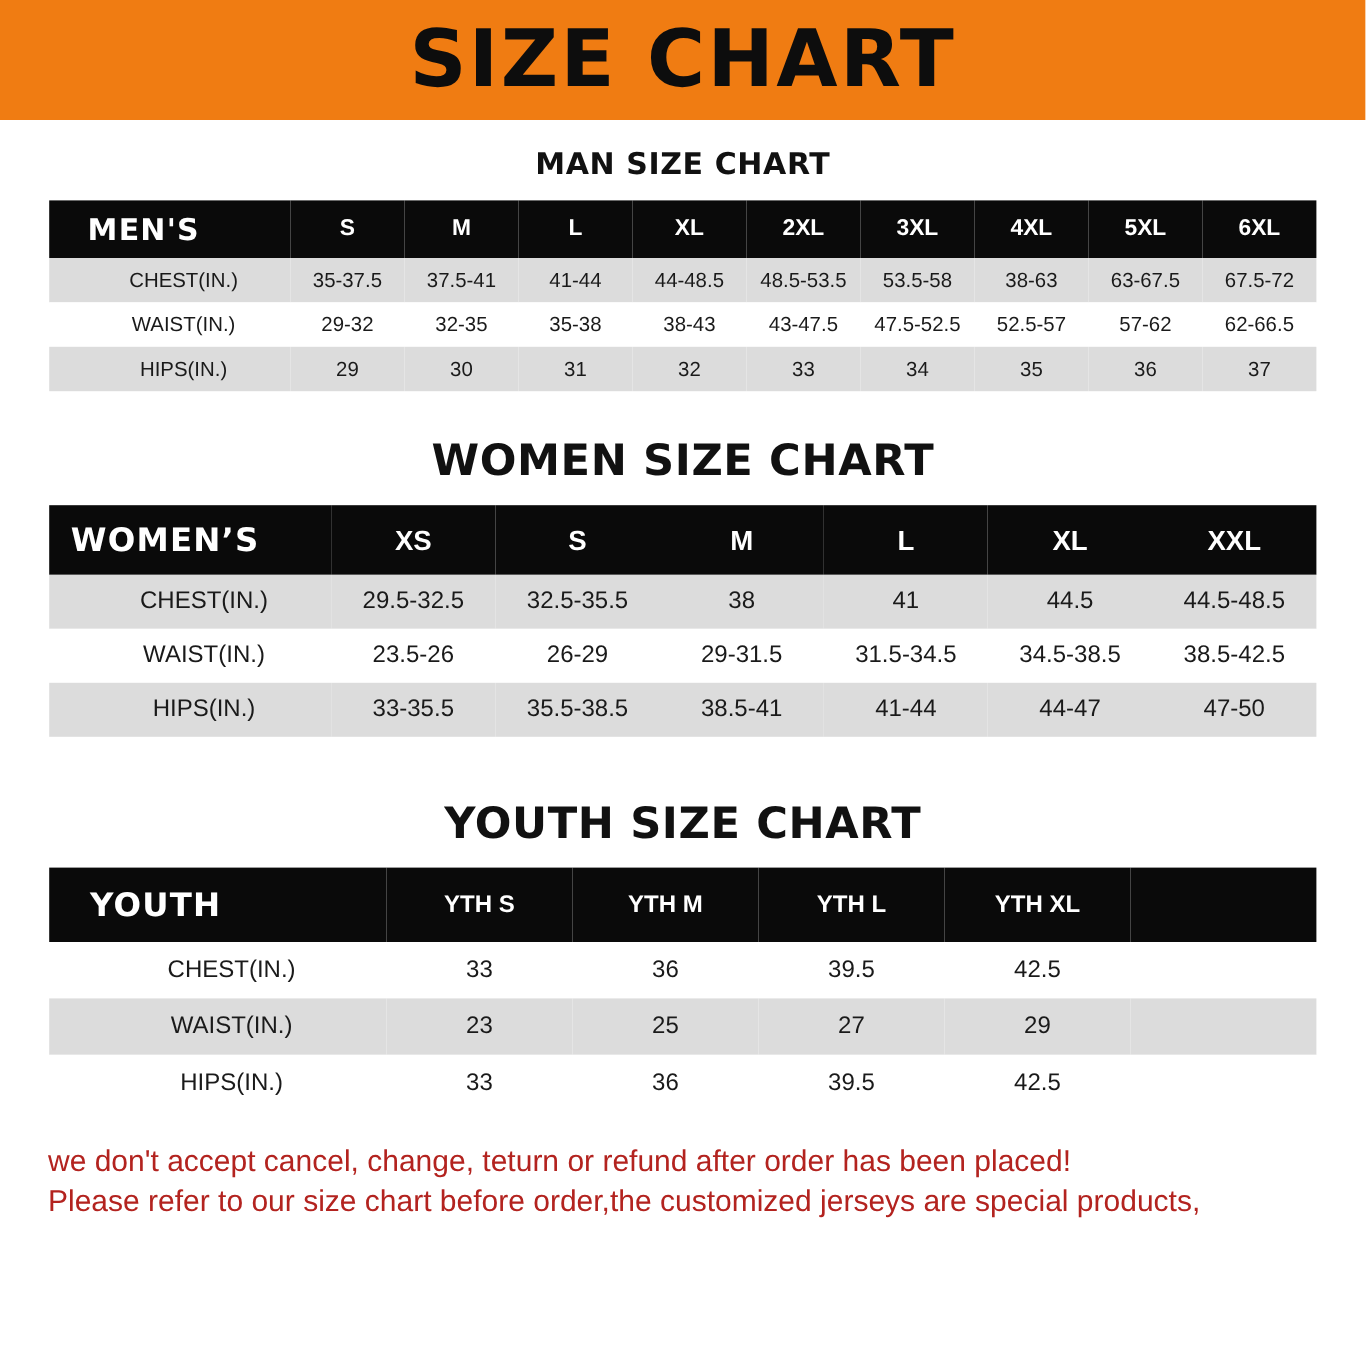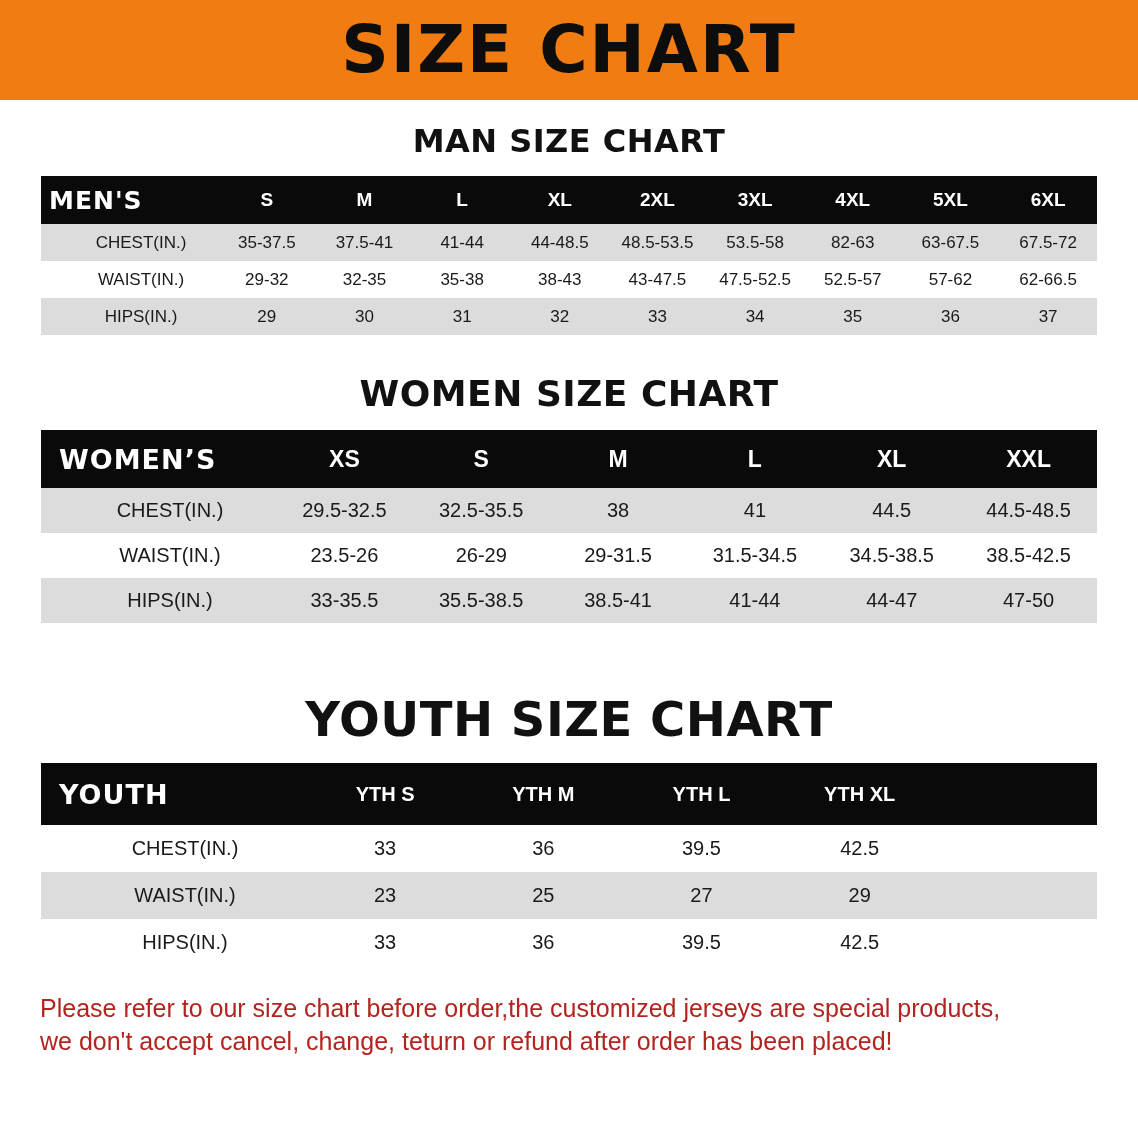--- a/index.html
+++ b/index.html
@@ -37,23 +37,23 @@
     line-height: 1;
   }
 
   
   .section-heading {
     text-align: center;
     font-family: "DejaVu Sans", sans-serif;
     font-weight: 900;
     color: #111111;
   }
-  .heading-man   { font-size: 32px; margin-top: 22px; letter-spacing: 0.5px; }
+  .heading-man   { font-size: 25px; margin-top: 22px; letter-spacing: 0.5px; }
   .heading-women { font-size: 36px; margin-top: 38px; letter-spacing: 0.5px; }
-  .heading-youth { font-size: 48px; margin-top: 68px; letter-spacing: 0.5px; }
+  .heading-youth { font-size: 36px; margin-top: 52px; letter-spacing: 0.5px; }
 
   
   .table-wrap {
     margin: 0 auto;
     width: 1056px;
   }
   table.size-table {
     border-collapse: collapse;
     width: 100%;
     table-layout: fixed;
@@ -84,34 +84,34 @@
     text-align: center;
     font-weight: 400;
     padding-left: 24px;
   }
   .row-shade { background: #dcdcdc; }
   .row-plain { background: #ffffff; }
 
   
   .men-table { margin-top: 16px; }
   .men-table thead th { height: 46px; font-size: 19px; }
-  .men-table thead th.rowlabel { font-size: 25px; padding-left: 8px; }
+  .men-table thead th.rowlabel { font-size: 25px; padding-left: 32px; }
   .men-table tbody td { height: 35px; font-size: 17px; }
   .men-table tbody td.rowlabel { font-size: 17px; }
 
   
   .women-table { margin-top: 16px; }
   .women-table thead th { height: 56px; font-size: 23px; margin-top: 24px; }
   .women-table thead th.rowlabel { font-size: 27px; padding-left: 18px; }
   .women-table tbody td { height: 43px; font-size: 20px; }
 
   
   .youth-table { margin-top: 16px; }
   .youth-table thead th { height: 60px; font-size: 20px; }
-  .youth-table thead th.rowlabel { font-size: 27px; padding-left: 18px; }
+  .youth-table thead th.rowlabel { font-size: 27px; padding-left: 34px; }
   .youth-table tbody td { height: 45px; font-size: 20px; }
 
   
   .note {
     margin: 26px 40px 0 40px;
     color: #b3231f;
     font-family: "Liberation Sans", sans-serif;
     font-size: 25px;
     line-height: 1.32;
     text-align: left;
@@ -146,21 +146,21 @@
       </thead>
       <tbody>
         <tr class="row-shade">
           <td class="rowlabel">CHEST(IN.)</td>
           <td>35-37.5</td>
           <td>37.5-41</td>
           <td>41-44</td>
           <td>44-48.5</td>
           <td>48.5-53.5</td>
           <td>53.5-58</td>
-          <td>82-63</td>
+          <td>38-63</td>
           <td>63-67.5</td>
           <td>67.5-72</td>
         </tr>
         <tr class="row-plain">
           <td class="rowlabel">WAIST(IN.)</td>
           <td>29-32</td>
           <td>32-35</td>
           <td>35-38</td>
           <td>38-43</td>
           <td>43-47.5</td>
@@ -267,17 +267,17 @@
           <td>36</td>
           <td>39.5</td>
           <td>42.5</td>
           <td></td>
         </tr>
       </tbody>
     </table>
   </div>
 
   <div class="note">
+    <span class="note-line">we don't accept cancel, change, teturn or refund after order has been placed!</span>
     <span class="note-line">Please refer to our size chart before order,the customized jerseys are special products,</span>
-    <span class="note-line">we don't accept cancel, change, teturn or refund after order has been placed!</span>
   </div>
 
 </div>
 
 </body></html>

